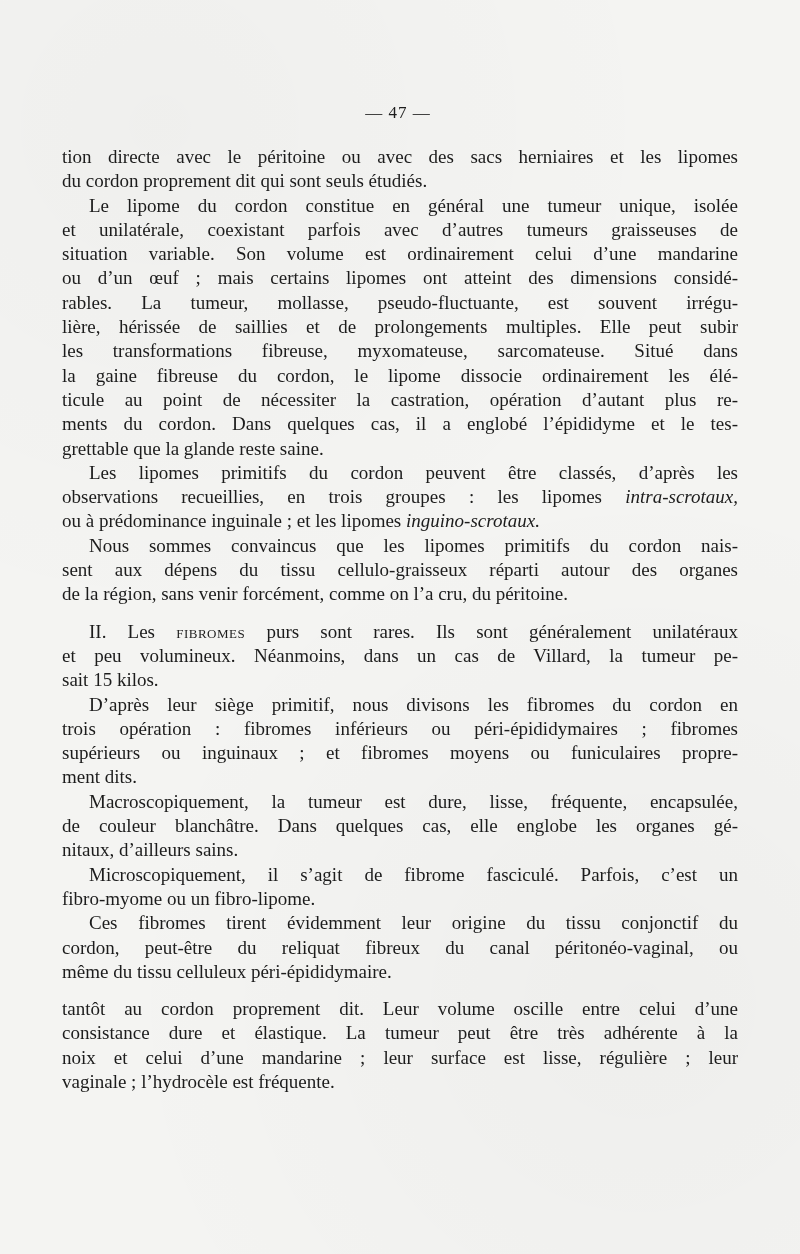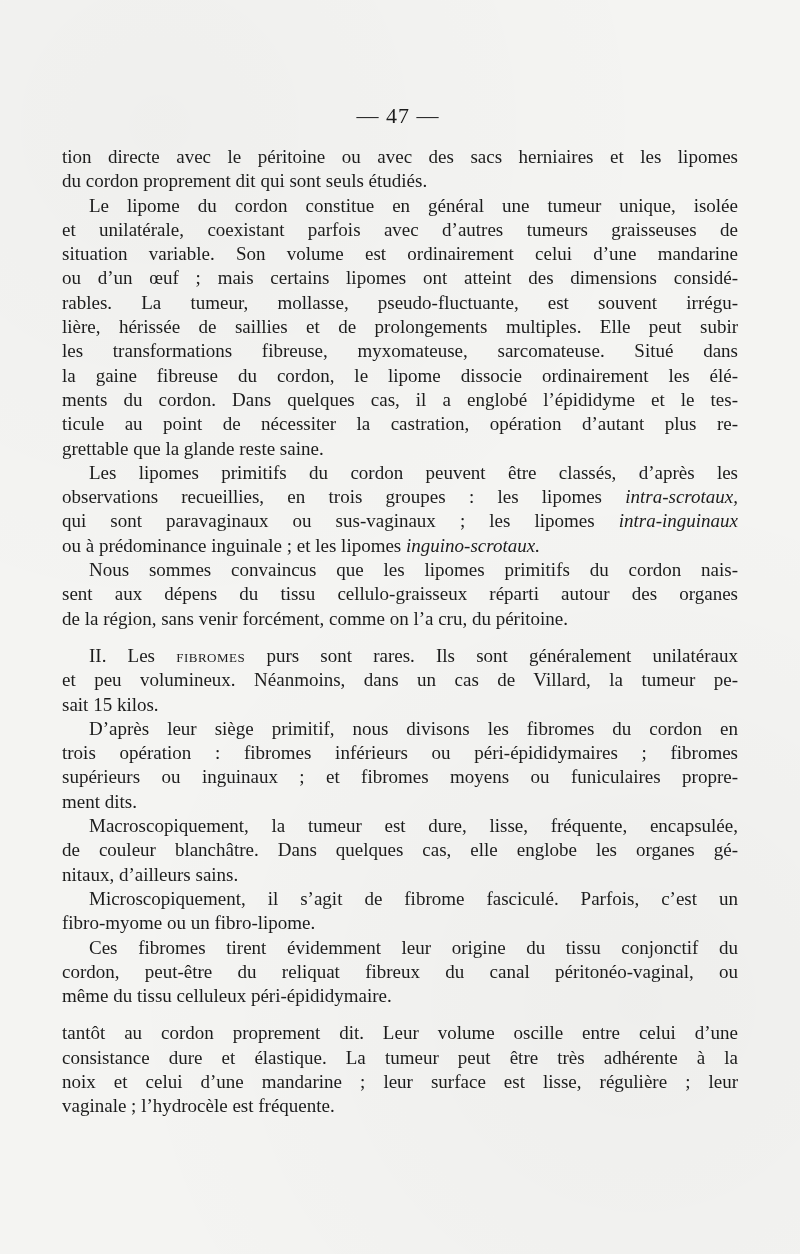--- a/index.html
+++ b/index.html
@@ -23,21 +23,21 @@
         radial-gradient(circle at 20% 10%, rgba(0,0,0,0.02), transparent 40%),
         radial-gradient(circle at 80% 80%, rgba(0,0,0,0.025), transparent 45%),
         #f4f4f2;
     }
     .page-number {
       position: absolute;
       top: 103px;
       left: 0;
       width: 796px;
       text-align: center;
-      font-size: 22px;
+      font-size: 17px;
       letter-spacing: 1px;
       font-family: "Liberation Serif", serif;
     }
     .text-block {
       position: absolute;
       left: 62px;
       top: 145px;
       width: 676px;
       font-family: "Liberation Serif", serif;
       font-size: 19px;
@@ -82,29 +82,28 @@
 
     <div>
       <span class="line indent">Le lipome du cordon constitue en général une tumeur unique, isolée</span>
       <span class="line">et unilatérale, coexistant parfois avec d’autres tumeurs graisseuses de</span>
       <span class="line">situation variable. Son volume est ordinairement celui d’une mandarine</span>
       <span class="line">ou d’un œuf ; mais certains lipomes ont atteint des dimensions considé-</span>
       <span class="line">rables. La tumeur, mollasse, pseudo-fluctuante, est souvent irrégu-</span>
       <span class="line">lière, hérissée de saillies et de prolongements multiples. Elle peut subir</span>
       <span class="line">les transformations fibreuse, myxomateuse, sarcomateuse. Situé dans</span>
       <span class="line">la gaine fibreuse du cordon, le lipome dissocie ordinairement les élé-</span>
+      <span class="line">ticule au point de nécessiter la castration, opération d’autant plus re-</span>
       <span class="line">ments du cordon. Dans quelques cas, il a englobé l’épididyme et le tes-</span>
-      <span class="line">ticule au point de nécessiter la castration, opération d’autant plus re-</span>
       <span class="line last">grettable que la glande reste saine.</span>
     </div>
 
     <div>
       <span class="line indent">Les lipomes primitifs du cordon peuvent être classés, d’après les</span>
       <span class="line"><span>observations recueillies, en trois groupes : les lipomes </span><em>intra-scrotaux,</em></span>
-      <span class="line"><span>qui sont paravaginaux ou sus-vaginaux ; les lipomes </span><em>intra-inguinaux</em></span>
       <span class="line last"><span>ou à prédominance inguinale ; et les lipomes </span><em>inguino-scrotaux.</em></span>
     </div>
 
     <div>
       <span class="line indent">Nous sommes convaincus que les lipomes primitifs du cordon nais-</span>
       <span class="line">sent aux dépens du tissu cellulo-graisseux réparti autour des organes</span>
       <span class="line last">de la région, sans venir forcément, comme on l’a cru, du péritoine.</span>
     </div>
 
     <div class="gap-section"></div>

